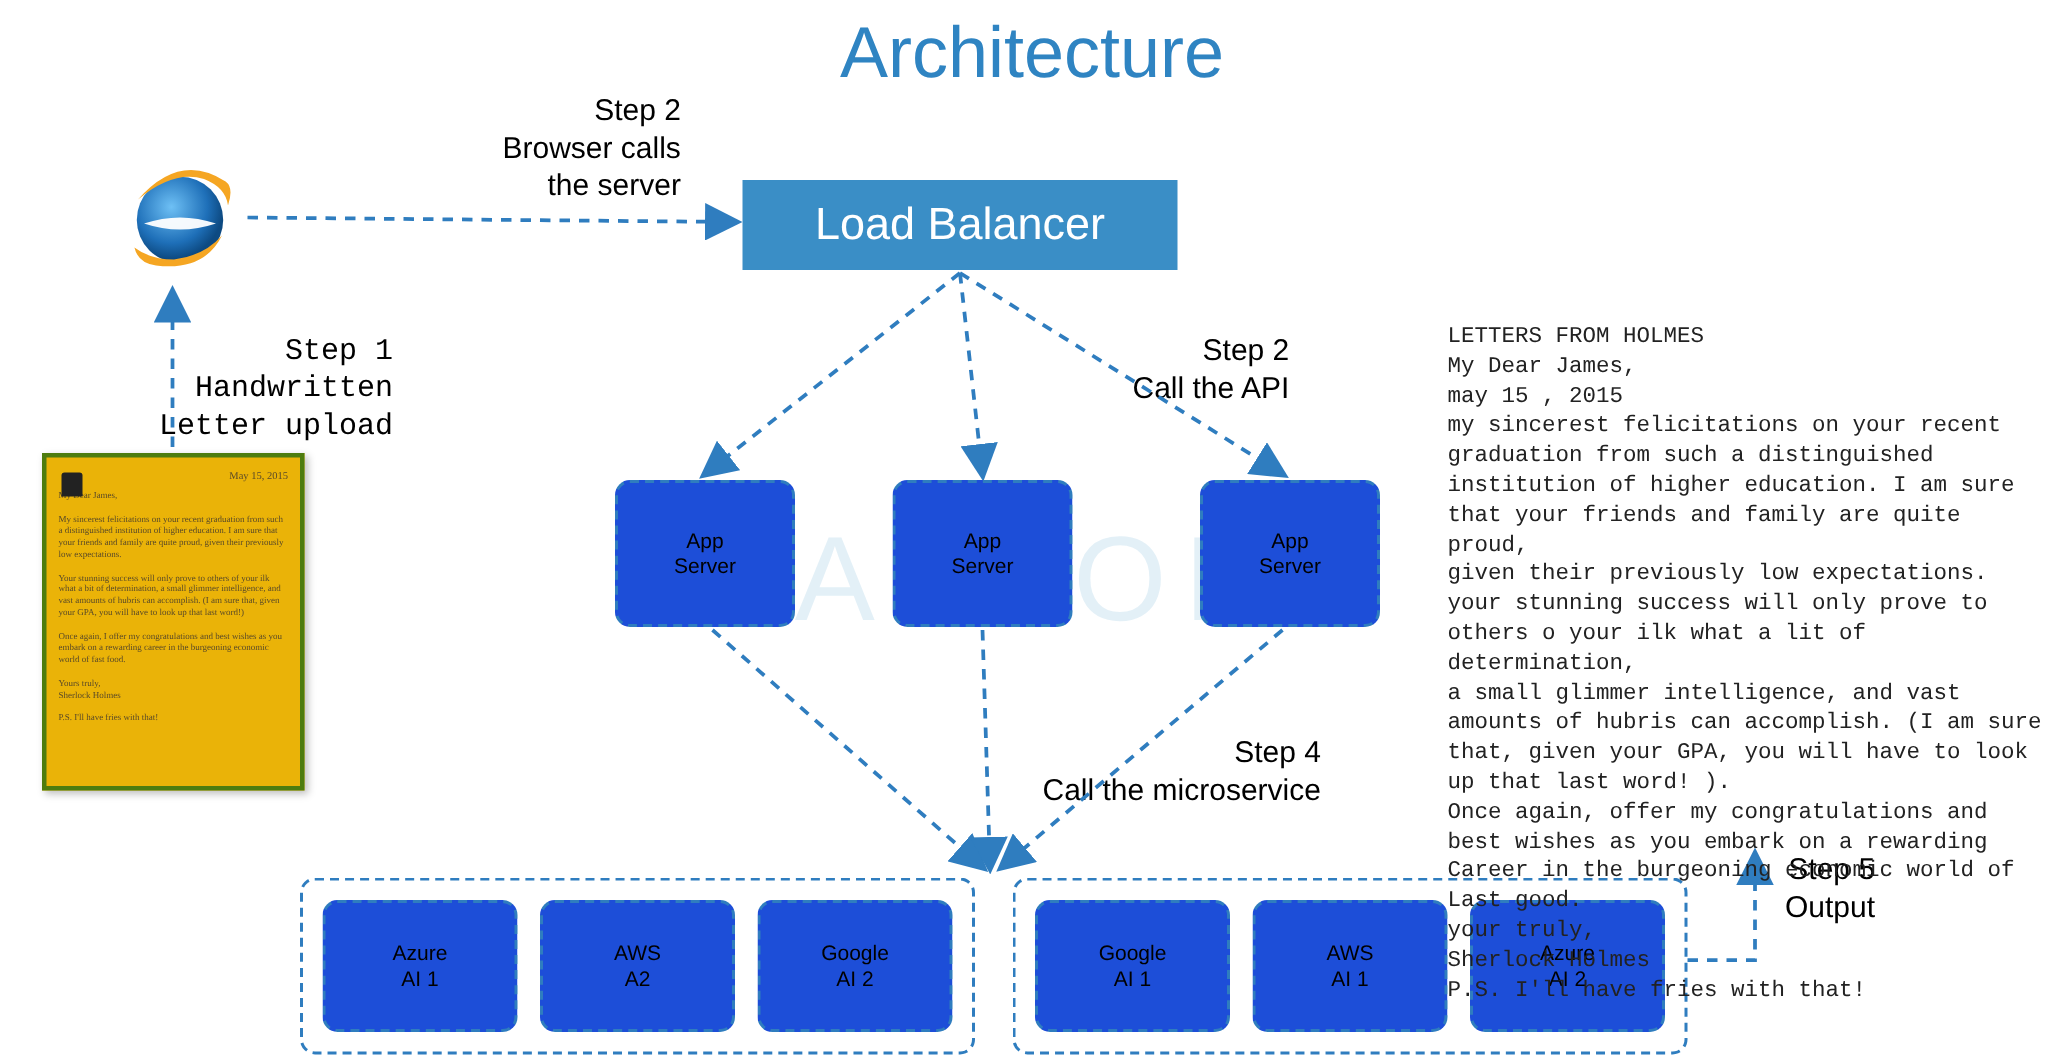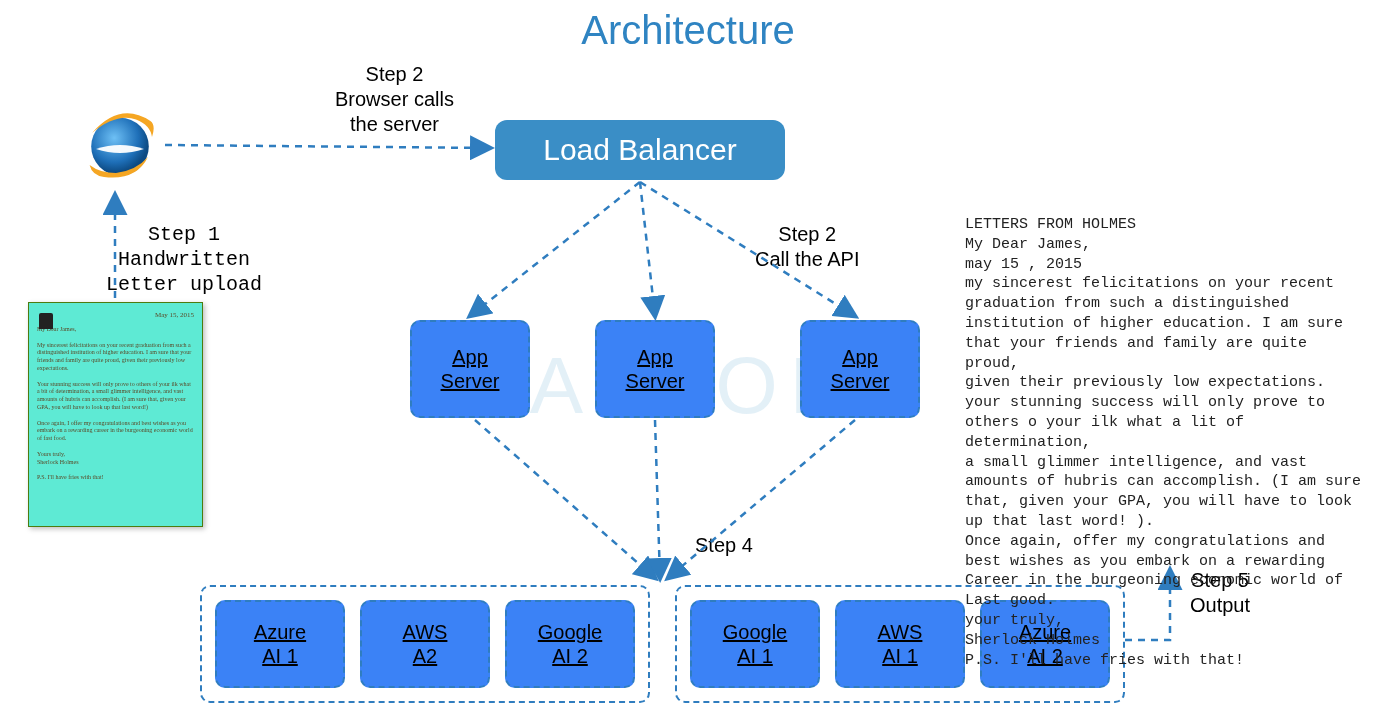--- a/index.html
+++ b/index.html
@@ -9,81 +9,80 @@
     background: #fff;
     font-family: Arial, Helvetica, sans-serif;
     position: relative;
     overflow: hidden;
   }
   .title {
     position: absolute;
     top: 8px;
     left: 0; right: 0;
     text-align: center;
-    font-size: 40px;
+    font-size: 48px;
     font-weight: 300;
     color: #2f84c2;
     font-family: 'Segoe UI Light', 'Segoe UI', Arial, sans-serif;
   }
   .watermark {
     position: absolute;
     top: 340px; left: 460px;
     font-size: 80px;
     letter-spacing: 12px;
     color: rgba(100,170,210,0.18);
     font-weight: 300;
     font-family: 'Segoe UI Light', 'Segoe UI', Arial, sans-serif;
     z-index: 0;
   }
   .step-label {
     position: absolute;
     font-size: 20px;
     color: #000;
-    text-align: center;
+    text-align: right;
     line-height: 1.25;
     font-family: 'Segoe UI', Arial, sans-serif;
   }
   .node {
     position: absolute;
     border: 2px dashed #2f7dbf;
     border-radius: 10px;
     display: flex;
     align-items: center;
     justify-content: center;
     text-align: center;
-    font-size: 20px;
+    font-size: 14px;
     line-height: 1.2;
-    background: #3b82f6;
-    z-index: 2;
-    text-decoration: underline;
+    background: #1d4ed8;
+    z-index: 2;
   }
   .blue-box {
     position: absolute;
     background: #3a8ec6;
     color: #fff;
-    border-radius: 12px;
+    border-radius: 0;
     display: flex;
     align-items: center;
     justify-content: center;
     font-size: 30px;
     font-family: 'Segoe UI', Arial, sans-serif;
     z-index: 2;
   }
   .microservice-group {
     position: absolute;
     border: 2px dashed #2f7dbf;
     border-radius: 10px;
     z-index: 1;
   }
   .letter-img {
     position: absolute;
     width: 175px;
     height: 225px;
-    background: #5eead4;
-    border: 1px solid #4d7c0f;
+    background: #eab308;
+    border: 3px solid #4d7c0f;
     box-shadow: 2px 2px 5px rgba(0,0,0,0.25);
     padding: 8px;
     font-size: 6px;
     color: #5a4a28;
     font-family: cursive;
     line-height: 1.3;
     overflow: hidden;
     z-index: 2;
   }
   .letter-img::before {
@@ -146,22 +145,23 @@
 </div>
 <div class="step-label" style="left:335px; top:62px;">
   <span>Step 2</span><br>
   <span>Browser calls</span><br>
   <span>the server</span>
 </div>
 <div class="step-label" style="left:755px; top:222px;">
   <span>Step 2</span><br>
   <span>Call the API</span>
 </div>
-<div class="step-label" style="left:695px; top:490px;margin-top:43px;">
+<div class="step-label" style="left:695px; top:490px;">
   <span>Step 4</span><br>
+  <span>Call the microservice</span>
 </div>
 <div class="step-label" style="left:1190px; top:568px;">
   <span>Step 5</span><br>
   <span>Output</span>
 </div>
 
 <div class="blue-box" style="left:495px; top:120px; width:290px; height:60px;">Load Balancer</div>
 
 <div class="node" style="left:410px; top:320px; width:120px; height:98px; white-space:pre;">App
 Server</div>

